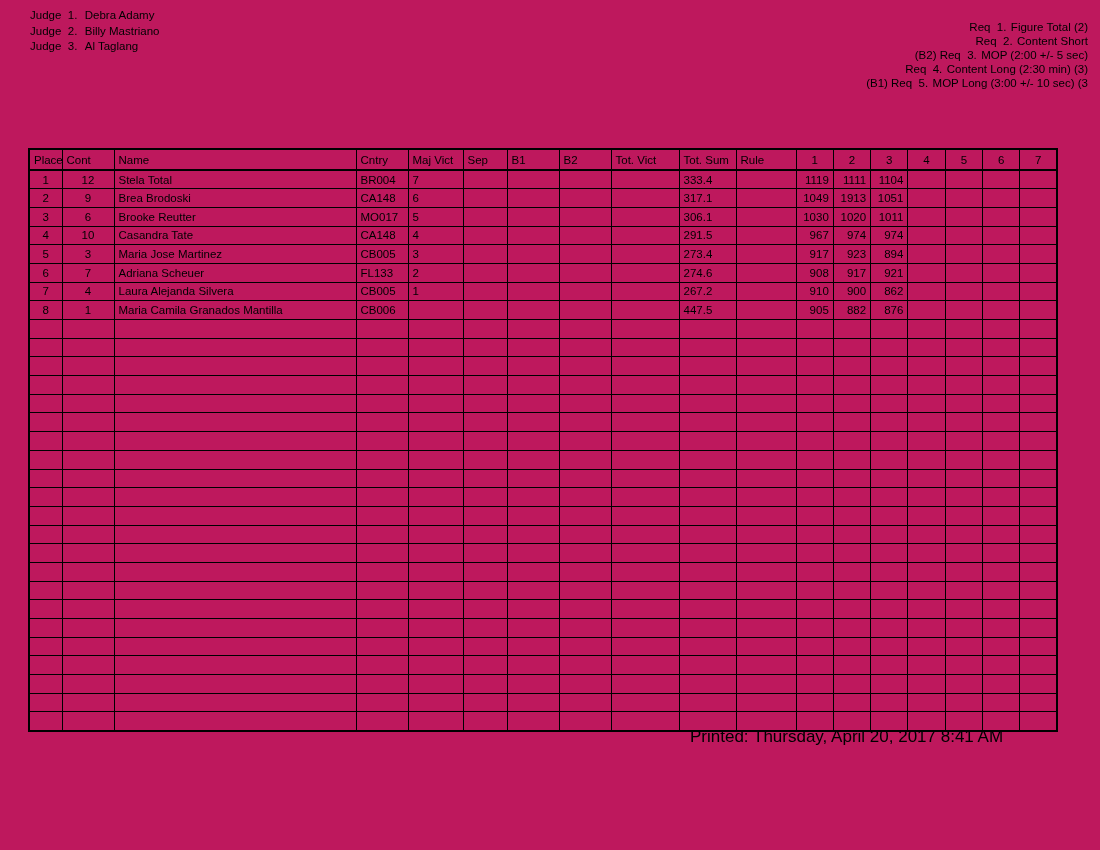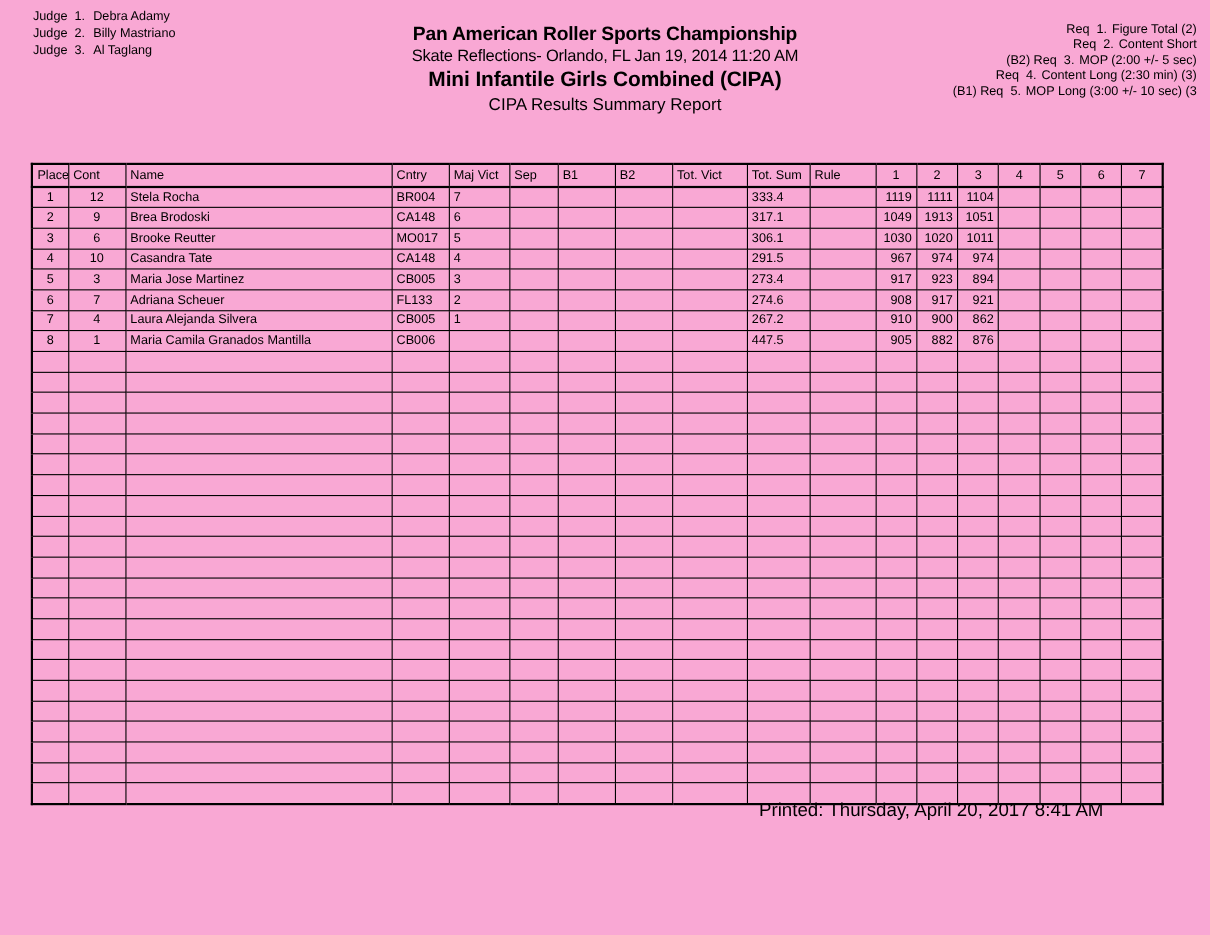--- a/index.html
+++ b/index.html
@@ -11,21 +11,21 @@
   body {
     font-family: "Liberation Sans", sans-serif;
     color: #000000;
     -webkit-font-smoothing: none;
   }
   #page {
     position: relative;
     width: 1100px;
     height: 850px;
     overflow: hidden;
-    background: #f9a8d4;
+    background: #be185d;
   }
 
   
   #judges {
     position: absolute;
     left: 30px;
     top: 8px;
     font-size: 11.5px;
     line-height: 15.5px;
     white-space: nowrap;
@@ -176,26 +176,20 @@
 <body>
 
 <div id="page">
 
   <div id="judges">
       <div class="judge-line"><span class="judge-word">Judge&nbsp;&nbsp;</span><span class="judge-num">1.</span><span class="judge-name">Debra Adamy</span></div>
       <div class="judge-line"><span class="judge-word">Judge&nbsp;&nbsp;</span><span class="judge-num">2.</span><span class="judge-name">Billy Mastriano</span></div>
       <div class="judge-line"><span class="judge-word">Judge&nbsp;&nbsp;</span><span class="judge-num">3.</span><span class="judge-name">Al Taglang</span></div>
     </div>
 
-  <div id="title-block">
-    <div id="event-title">Pan American Roller Sports Championship</div>
-    <div id="venue-line">Skate Reflections- Orlando, FL  Jan 19, 2014  11:20 AM</div>
-    <div id="division-title">Mini Infantile Girls Combined (CIPA)</div>
-    <div id="report-subtitle">CIPA Results Summary Report</div>
-  </div>
 
   <div id="req-block">
     <div id="req-lines">
         <div class="req-line"><span class="req-prefix"></span><span class="req-label">Req&nbsp;&nbsp;</span><span class="req-num">1.</span><span class="req-text">Figure Total (2)</span></div>
         <div class="req-line"><span class="req-prefix"></span><span class="req-label">Req&nbsp;&nbsp;</span><span class="req-num">2.</span><span class="req-text">Content Short</span></div>
         <div class="req-line"><span class="req-prefix">(B2)&nbsp;</span><span class="req-label">Req&nbsp;&nbsp;</span><span class="req-num">3.</span><span class="req-text">MOP (2:00 +/- 5 sec)</span></div>
         <div class="req-line"><span class="req-prefix"></span><span class="req-label">Req&nbsp;&nbsp;</span><span class="req-num">4.</span><span class="req-text">Content Long (2:30 min) (3)</span></div>
         <div class="req-line"><span class="req-prefix">(B1)&nbsp;</span><span class="req-label">Req&nbsp;&nbsp;</span><span class="req-num">5.</span><span class="req-text">MOP Long (3:00 +/- 10 sec) (3</span></div>
       </div>
   </div>
@@ -240,21 +234,21 @@
           <th class="num-head">4</th>
           <th class="num-head">5</th>
           <th class="num-head">6</th>
           <th class="num-head">7</th>
         </tr>
     </thead>
     <tbody id="table-body">
         <tr class="first-data">
           <td class="ctr">1</td>
           <td class="ctr">12</td>
-          <td>Stela Rocha</td>
+          <td>Stela Total</td>
           <td>BR004</td>
           <td>7</td>
           <td></td>
           <td></td>
           <td></td>
           <td></td>
           <td>333.4</td>
           <td></td>
           <td class="rgt">1119</td>
           <td class="rgt">1111</td>

